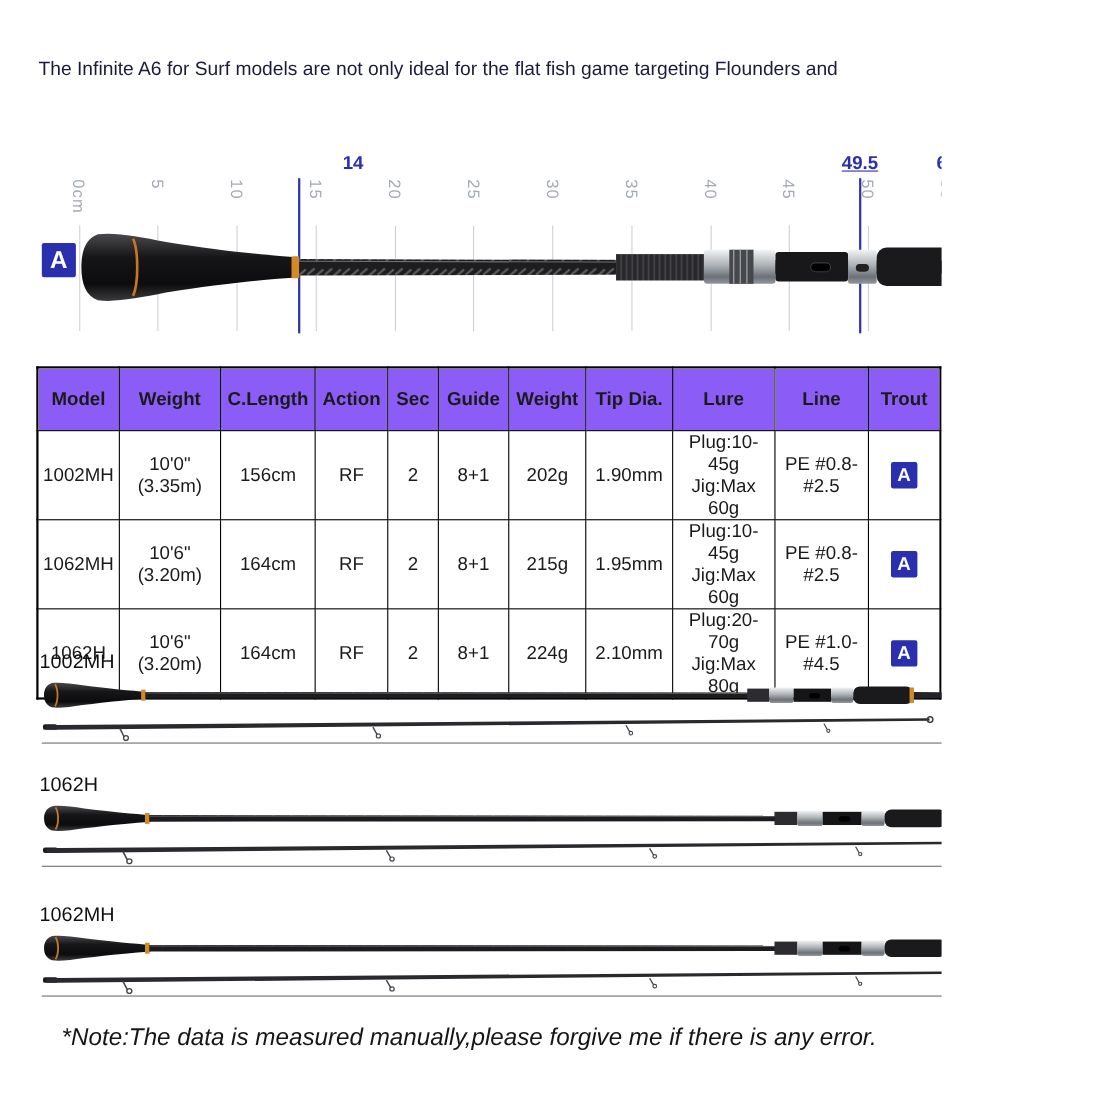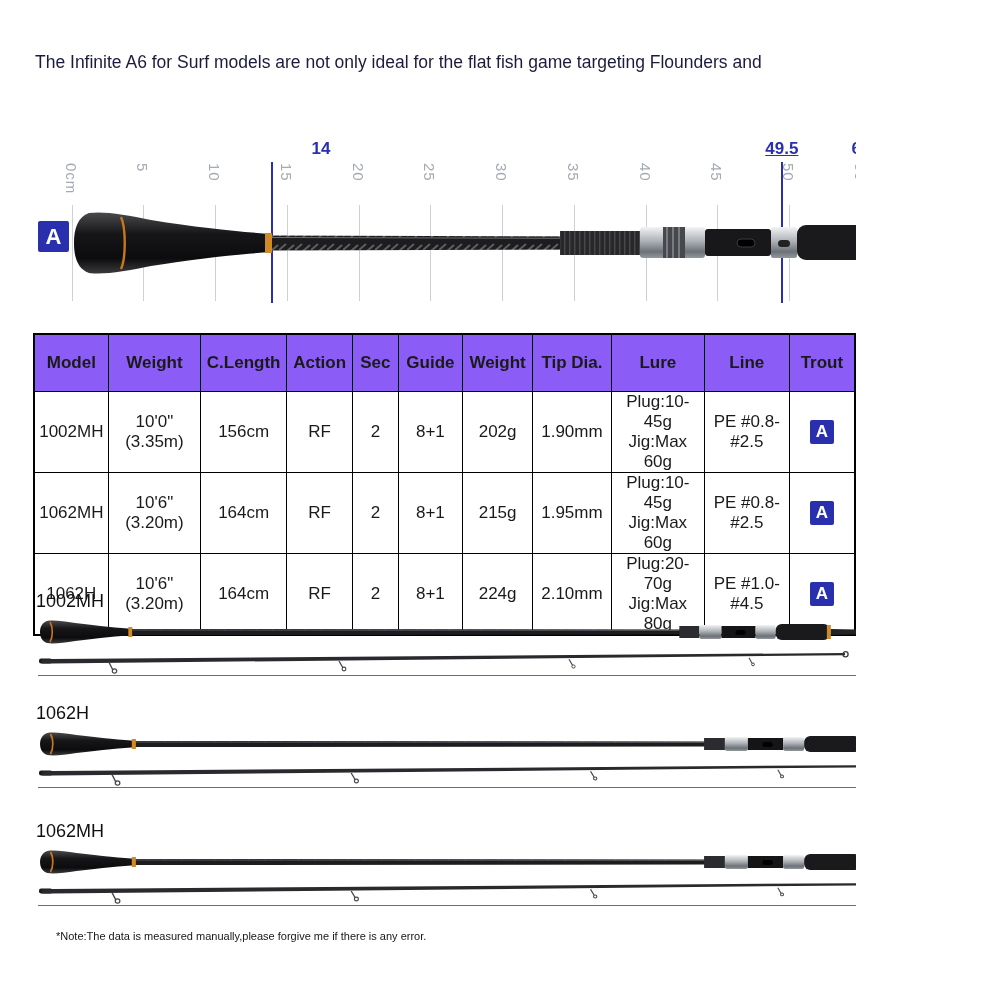--- a/index.html
+++ b/index.html
@@ -35,21 +35,21 @@
               background:var(--accent,#2a2fae);color:#fff;font-weight:bold;font-size:17px;
               align-items:center;justify-content:center;}
 
   
   .rod-block{position:absolute;left:36px;width:930px;height:100px;}
   .rod-label{position:absolute;left:0;top:0;font-size:18px;color:#101010;}
   .rod-butt{position:absolute;left:3px;top:27px;}
   .rod-tip{position:absolute;left:3px;top:57px;}
   .rod-sep{position:absolute;left:2px;top:84px;height:1px;background:#6e6e6e;width:862px;}
 
-  .note{position:absolute;left:56px;top:930px;font-size:11px;color:#161616;}
+  .note{position:absolute;left:56px;top:930px;font-size:22px;color:#161616;font-style:italic;}
 </style>
 </head>
 <body>
 
 <div class="page">
 
   <svg width="0" height="0" style="position:absolute" aria-hidden="true">
     <defs>
       <linearGradient id="gripG" x1="0" y1="0" x2="0" y2="1">
         <stop offset="0" stop-color="#4a4a4e"></stop>

